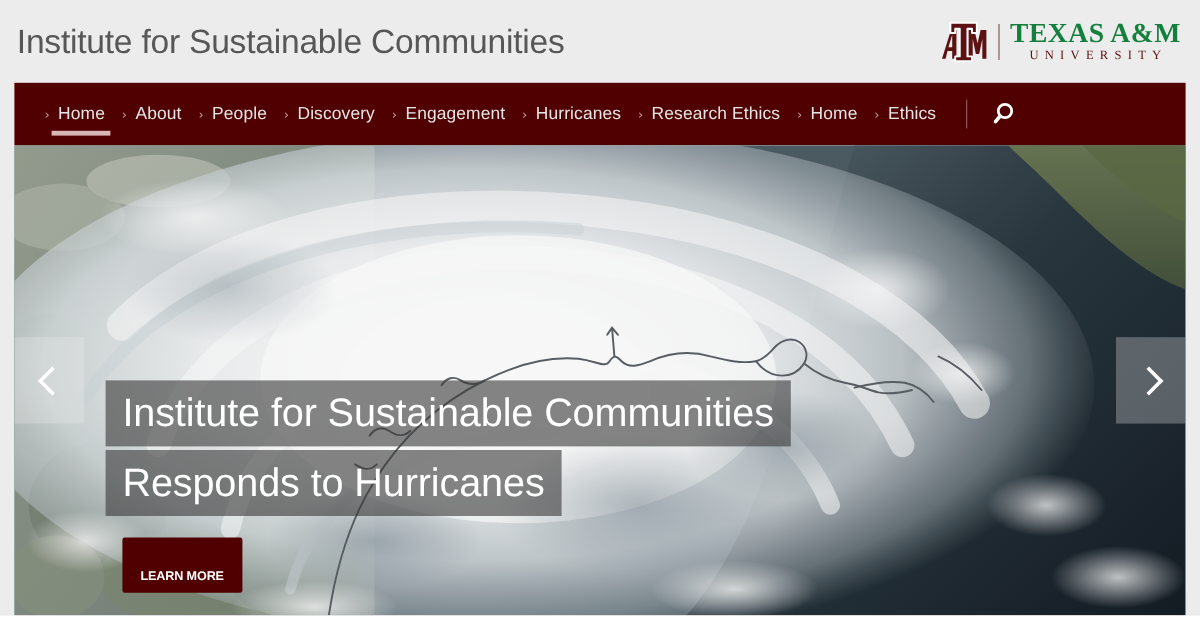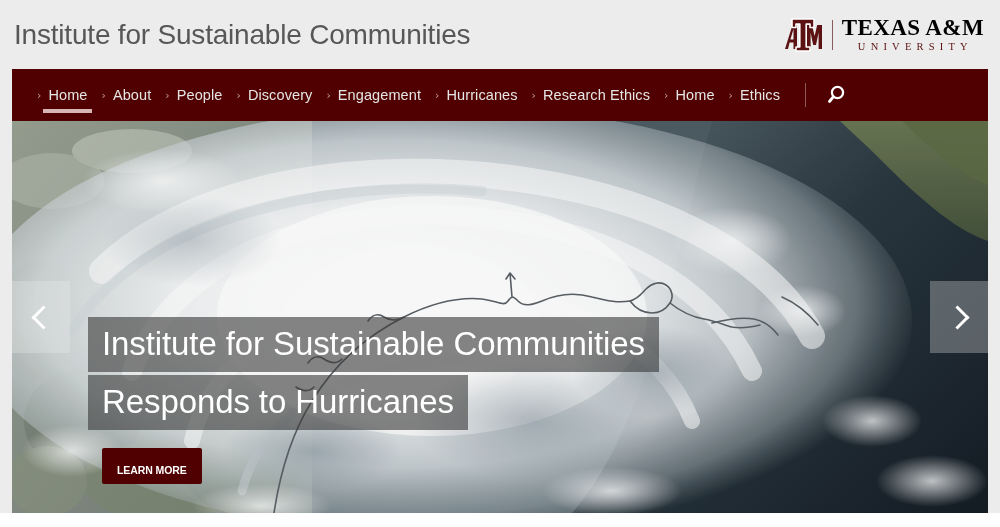--- a/index.html
+++ b/index.html
@@ -65,21 +65,21 @@
   .brand-words {
     display: flex;
     flex-direction: column;
     align-items: center;
     line-height: 1;
   }
   .brand-main {
     font-family: "Liberation Serif", serif;
     font-weight: 700;
     font-size: 23px;
-    color: #000000;
+    color: #15803d;
     letter-spacing: 0.4px;
   }
   .brand-sub {
     font-family: "Liberation Serif", serif;
     font-weight: 400;
     font-size: 10.5px;
     color: #5c1212;
     letter-spacing: 5.2px;
     margin-top: 3px;
     margin-left: 5px;
@@ -223,21 +223,21 @@
 
   .learn-more {
     display: inline-block;
     margin-top: 18px;
     margin-left: 14px;
     background: #500000;
     color: #ffffff;
     font-size: 10.5px;
     font-weight: 700;
     letter-spacing: -0.1px;
-    padding: 16px 15px 8px 15px;
+    padding: 26px 15px 8px 15px;
     border: 0;
     border-radius: 2px;
     cursor: pointer;
     font-family: "Liberation Sans", sans-serif;
   }
 
   
   .content-strip {
     position: absolute;
     left: 0;

